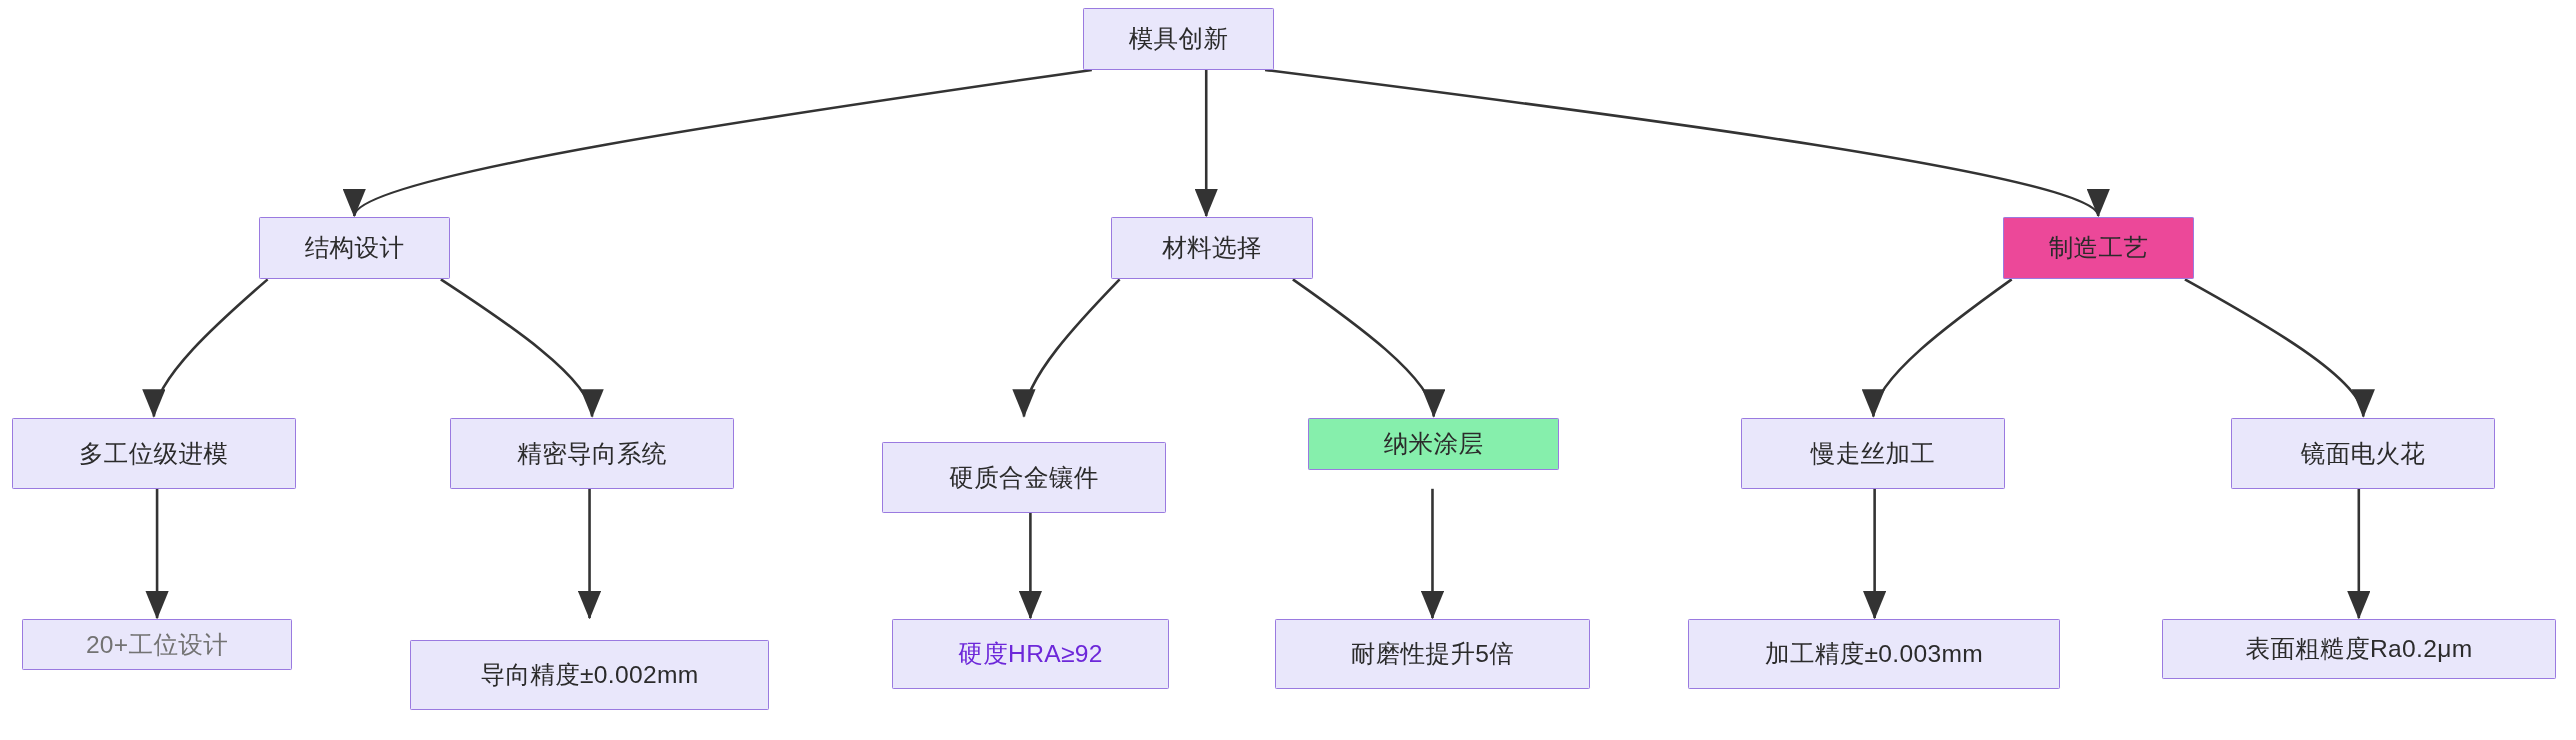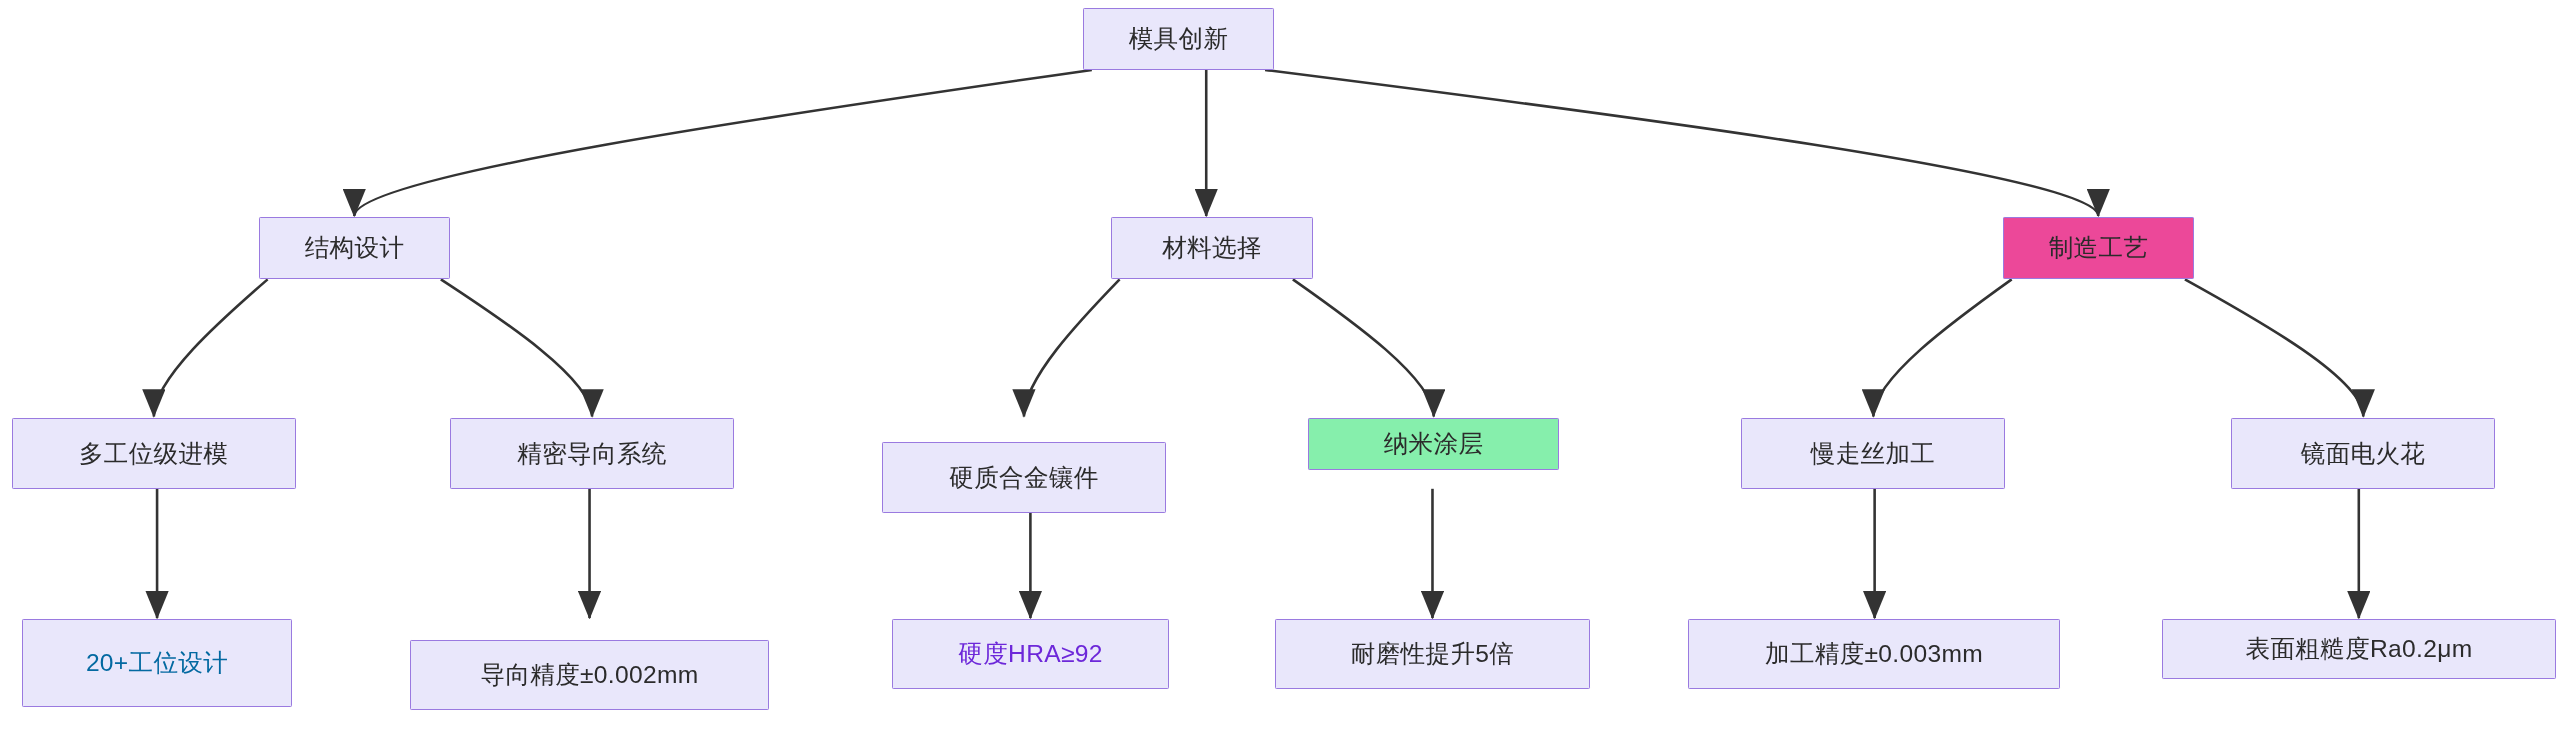--- a/index.html
+++ b/index.html
@@ -98,21 +98,21 @@
       </div>
       <div class="node" style="left: 1308px; top: 418px; width: 251px; height: 52px; background: #86efac; border-color: rgb(154, 122, 224); color: rgb(43, 43, 43);">
         <span class="node-label">纳米涂层</span>
       </div>
       <div class="node" style="left: 1741px; top: 418px; width: 264px; height: 71px; background: rgb(233, 231, 251); border-color: rgb(154, 122, 224); color: rgb(43, 43, 43);">
         <span class="node-label">慢走丝加工</span>
       </div>
       <div class="node" style="left: 2231px; top: 418px; width: 264px; height: 71px; background: rgb(233, 231, 251); border-color: rgb(154, 122, 224); color: rgb(43, 43, 43);">
         <span class="node-label">镜面电火花</span>
       </div>
-      <div class="node" style="left: 22px; top: 619px; width: 270px; height: 88px; background: rgb(233, 231, 251); border-color: rgb(154, 122, 224); color: #0369a1;">
+      <div class="node" style="left: 22px; top: 619px; width: 270px; height: 51px; background: rgb(233, 231, 251); border-color: rgb(154, 122, 224); color: #737373;">
         <span class="node-label">20+工位设计</span>
       </div>
       <div class="node" style="left: 410px; top: 619px; width: 359px; height: 70px; background: rgb(233, 231, 251); border-color: rgb(154, 122, 224); color: rgb(43, 43, 43); margin-top: 21px;">
         <span class="node-label">导向精度±0.002mm</span>
       </div>
       <div class="node" style="left: 892px; top: 619px; width: 277px; height: 70px; background: rgb(233, 231, 251); border-color: rgb(154, 122, 224); color: #6d28d9;">
         <span class="node-label">硬度HRA≥92</span>
       </div>
       <div class="node" style="left: 1275px; top: 619px; width: 315px; height: 70px; background: rgb(233, 231, 251); border-color: rgb(154, 122, 224); color: rgb(43, 43, 43);">
         <span class="node-label">耐磨性提升5倍</span>

